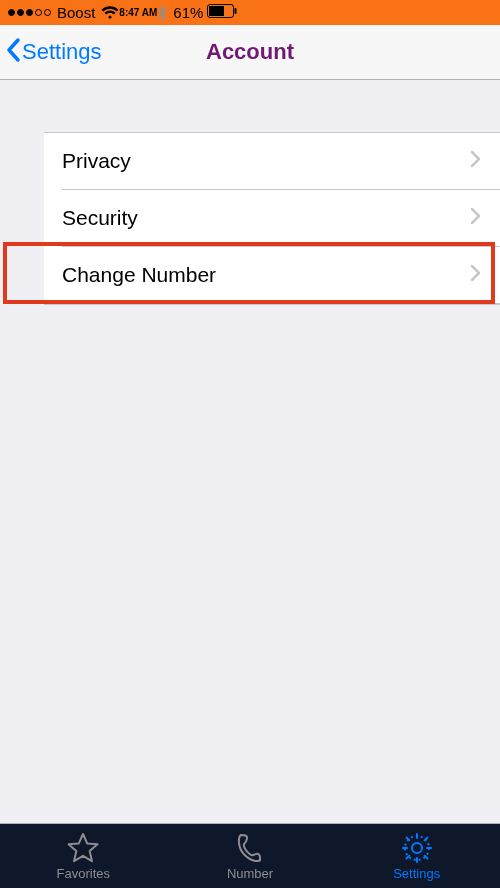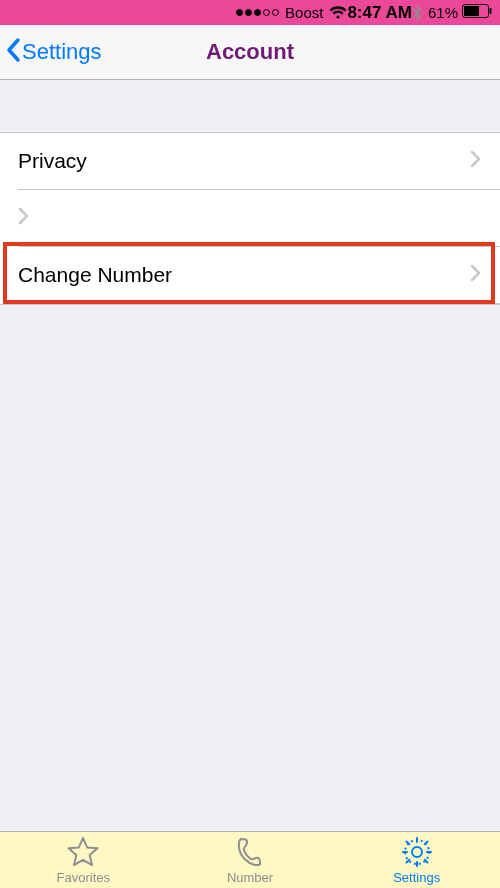--- a/index.html
+++ b/index.html
@@ -7,31 +7,31 @@
       width: 500px;
       height: 888px;
       font-family: -apple-system, "Helvetica Neue", Helvetica, Arial, sans-serif;
       background: #efeff4;
       overflow: hidden;
       position: relative;
     }
     
     .status-bar {
       height: 25px;
-      background: #ec4899;
-      display: flex;
-      align-items: center;
-      justify-content: flex-end;
+      background: #f97316;
+      display: flex;
+      align-items: center;
+      justify-content: flex-start;
       padding: 0 8px;
       font-size: 15px;
       font-weight: 400;
       color: #000;
     }
     .status-left, .status-right { display: flex; align-items: center; gap: 6px; }
-    .status-center { font-weight: 600; font-size: 17px; }
+    .status-center { font-weight: 600; font-size: 10px; }
     .signal-dots { display: flex; gap: 2px; align-items: center; }
     .signal-dots .dot {
       width: 7px; height: 7px; border-radius: 50%;
       border: 1px solid #000;
     }
     .signal-dots .dot.filled { background: #000; }
     .wifi-icon svg, .bt-icon svg, .battery svg { display: block; }
     .carrier { font-size: 15px; }
     .batt-wrap { display: flex; align-items: center; gap: 4px; }
     .batt-pct { font-size: 15px; }
@@ -68,20 +68,21 @@
       font-weight: 400;
       margin-left: -2px;
     }
     
     .content {
       position: absolute;
       top: 80px;
       left: 0; right: 0;
       bottom: 65px;
       overflow: hidden;
+      padding-left: 44px;
     }
     .group {
       margin-top: 52px;
       background: #fff;
       border-top: 1px solid #c8c7cc;
       border-bottom: 1px solid #c8c7cc;
     }
     .row {
       display: flex;
       align-items: center;
@@ -104,22 +105,22 @@
     .highlight-box {
       position: absolute;
       border: 4px solid #e03a1e;
       pointer-events: none;
       z-index: 10;
     }
     
     .tab-bar {
       position: absolute;
       left: 0; right: 0; bottom: 0;
-      height: 57px;
-      background: #fef9c3;
+      height: 65px;
+      background: #0f172a;
       border-top: 1px solid #b2b2b4;
       display: flex;
     }
     .tab {
       flex: 1;
       display: flex;
       flex-direction: column;
       align-items: center;
       justify-content: center;
       gap: 2px;
@@ -187,20 +188,21 @@
     <div class="row">
       <span class="row-label">Privacy</span>
       <span class="chevron">
         <svg width="12" height="18" viewBox="0 0 12 18">
             <polyline points="2,2 9,9 2,16" fill="none" stroke="#c7c7cc" stroke-width="2.5" stroke-linecap="round" stroke-linejoin="round"></polyline>
           </svg>
       </span>
     </div>
     <div class="sep"></div>
     <div class="row">
+      <span class="row-label">Security</span>
       <span class="chevron">
         <svg width="12" height="18" viewBox="0 0 12 18">
             <polyline points="2,2 9,9 2,16" fill="none" stroke="#c7c7cc" stroke-width="2.5" stroke-linecap="round" stroke-linejoin="round"></polyline>
           </svg>
       </span>
     </div>
     <div class="sep"></div>
     <div class="row">
       <span class="row-label">Change Number</span>
       <span class="chevron">

